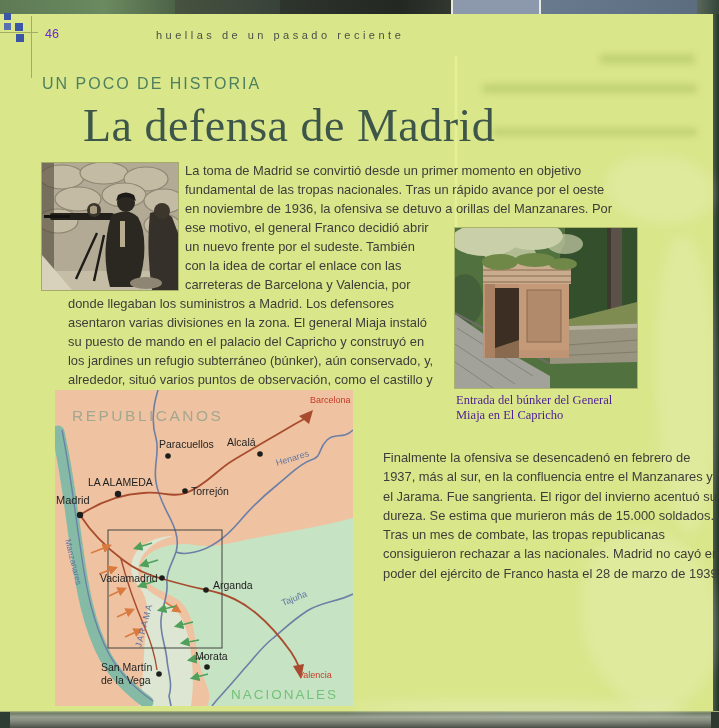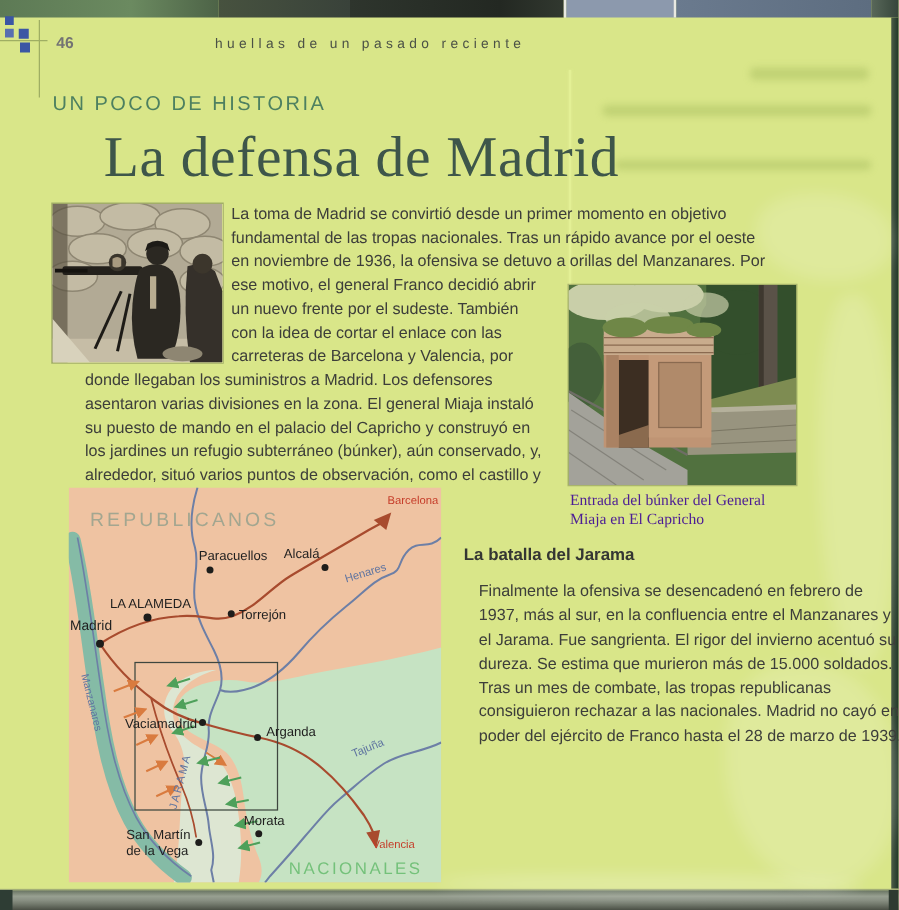--- a/index.html
+++ b/index.html
@@ -22,22 +22,22 @@
     background:linear-gradient(90deg,#4c5c48,#1e3526);}
   
   .patch{position:absolute;background:rgba(255,255,255,.16);border-radius:40% 55% 45% 60%;filter:blur(6px);}
   .ghost{position:absolute;background:rgba(140,165,70,.30);filter:blur(3px);border-radius:4px;}
   .crease{position:absolute;left:455px;top:56px;width:2px;height:182px;background:rgba(228,240,150,.95);
     box-shadow:0 0 3px rgba(228,240,150,.9);}
   
   .orn-square{position:absolute;background:#3b56a4;}
   .orn-line-h{position:absolute;left:0;top:32px;width:38px;height:1px;background:#9fae63;}
   .orn-line-v{position:absolute;left:31px;top:16px;width:1px;height:62px;background:#9fae63;}
-  .page-number{position:absolute;left:45px;top:27px;font-size:12.5px;font-weight:bold;color:#737373;}
-  .running-title{position:absolute;left:172px;top:29px;font-size:11px;letter-spacing:3.5px;color:#4b5146;}
+  .page-number{position:absolute;left:45px;top:27px;font-size:12.5px;font-weight:normal;color:#6d28d9;}
+  .running-title{position:absolute;left:156px;top:29px;font-size:11px;letter-spacing:3.5px;color:#4b5146;}
   .kicker{position:absolute;left:42px;top:75px;font-size:16px;letter-spacing:2px;color:#4d8060;font-weight:500;}
   .title{position:absolute;left:70px;top:99px;font-family:"Liberation Serif",serif;font-size:46px;
     color:#3e564a;letter-spacing:.5px;margin-left:13px;}
   
   .intro{position:absolute;left:68px;top:161px;width:552px;font-size:12.9px;line-height:19px;color:#3d3e3a;}
   .float-photo-left{float:left;width:117px;height:133px;}
   .float-r0{float:right;width:1px;height:66px;}
   .float-r1{float:right;clear:right;width:182px;height:322px;}
   
   .soldiers-photo{position:absolute;left:42px;top:163px;width:136px;height:127px;box-shadow:0 0 0 1px rgba(60,70,40,.35);}
@@ -177,21 +177,20 @@
         <ellipse cx="45" cy="34" rx="18" ry="8"></ellipse>
           <ellipse cx="80" cy="32" rx="20" ry="7"></ellipse>
           <ellipse cx="108" cy="36" rx="14" ry="6"></ellipse>
       </g>
     </g>
   </svg>
 
   <div class="bunker-caption">Entrada del búnker del General Miaja en El Capricho</div>
 
   <div class="jarama">
-    <h3>La batalla del Jarama</h3>
     <p>Finalmente la ofensiva se desencadenó en febrero de 1937, más al sur, en la confluencia entre el Manzanares y el Jarama. Fue sangrienta. El rigor del invierno acentuó su dureza. Se estima que murieron más de 15.000 soldados. Tras un mes de combate, las tropas republicanas consiguieron rechazar a las nacionales. Madrid no cayó en poder del ejército de Franco hasta el 28 de marzo de 1939.</p>
   </div>
 
   <svg class="battle-map" viewBox="0 0 298 316">
     <defs>
       <marker id="aO" markerWidth="6" markerHeight="6" refX="4" refY="3" orient="auto">
         <path d="M0,0 L6,3 L0,6 Z" fill="#d97b3f"></path>
       </marker>
       <marker id="aG" markerWidth="6" markerHeight="6" refX="4" refY="3" orient="auto">
         <path d="M0,0 L6,3 L0,6 Z" fill="#4ea05a"></path>

